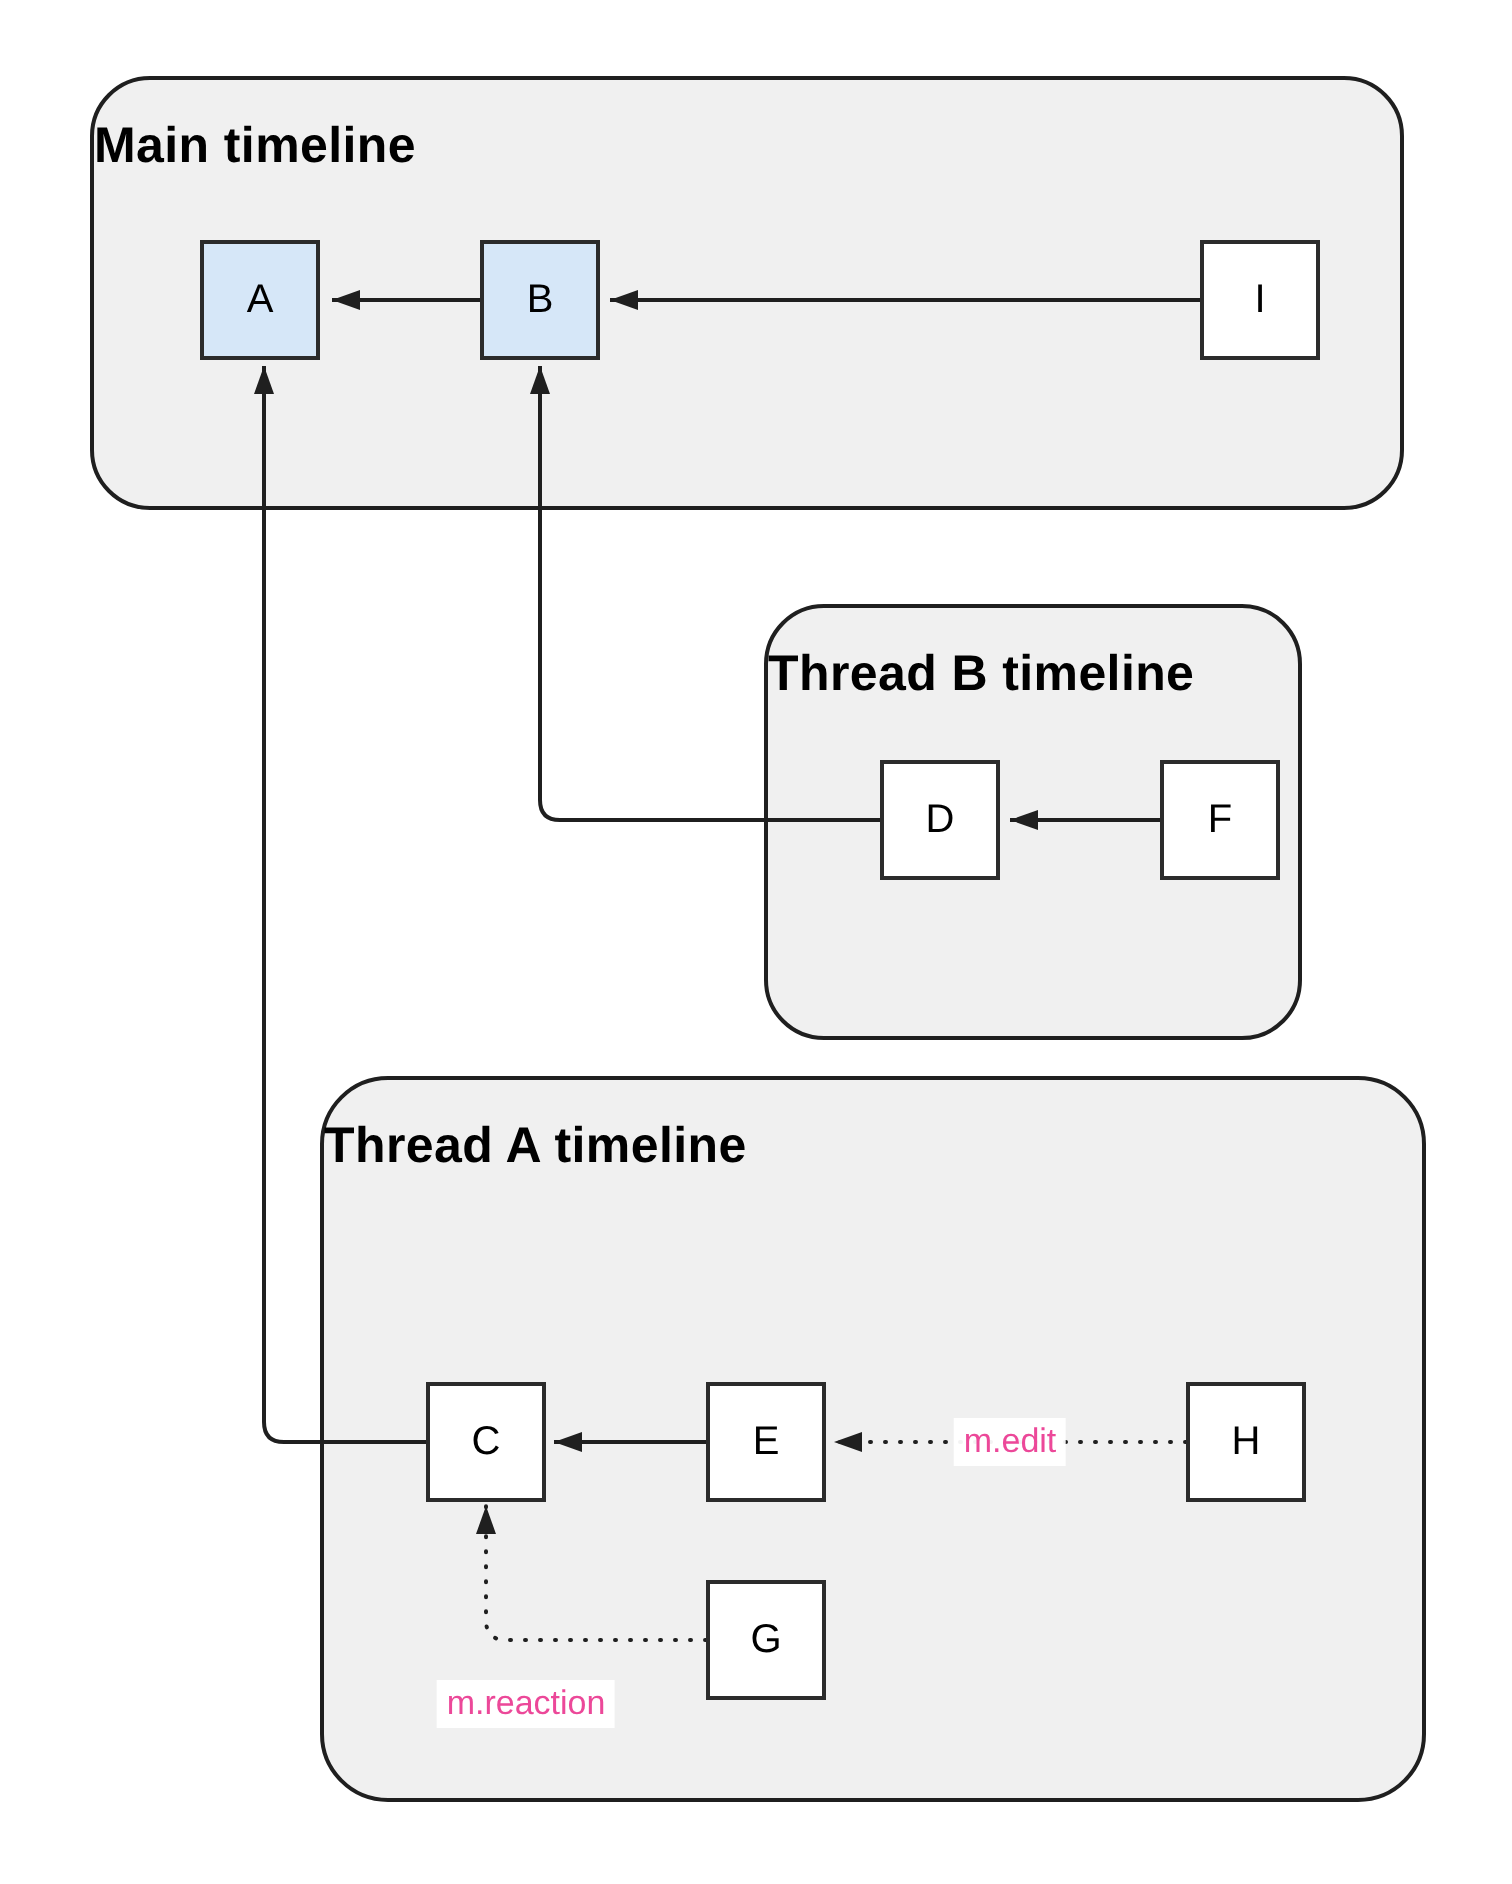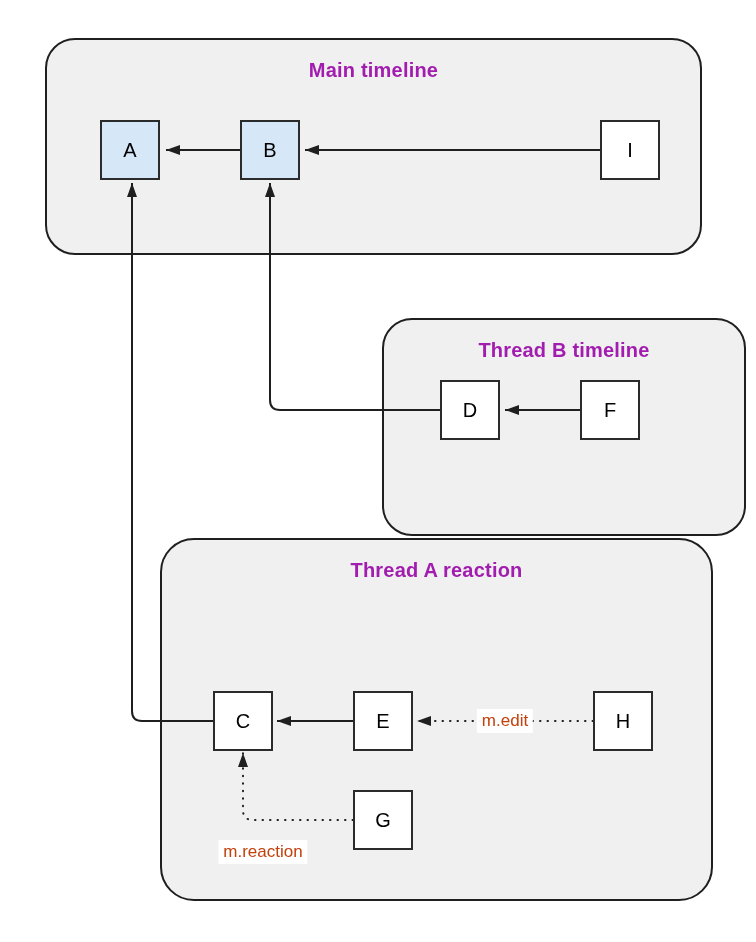--- a/index.html
+++ b/index.html
@@ -16,25 +16,24 @@
     overflow: hidden;
   }
   .container-box {
     position: absolute;
     box-sizing: border-box;
     background: var(--container-fill, #f0f0f0);
     border: 2px solid var(--stroke, #1f1f1f);
   }
   .container-title {
     width: 100%;
-    text-align: center;
     padding-top: 19px;
-    font-size: 20px;
+    font-size: 25px;
     font-weight: 700;
-    color: #a21caf;
+    color: #000000;
     letter-spacing: 0.2px;
   }
   .edges-layer {
     position: absolute;
     left: 0;
     top: 0;
     pointer-events: none;
   }
   .edge {
     fill: none;
@@ -63,39 +62,39 @@
   }
   .node.highlight {
     background: var(--accent-node-fill, #d6e7f8);
   }
   .edge-label {
     position: absolute;
     transform: translate(-50%, -50%);
     background: rgba(255,255,255,0.95);
     padding: 2px 5px;
     font-size: 17px;
-    color: #c2410c;
+    color: #ec4899;
     white-space: nowrap;
   }
 </style>
 </head>
 <body>
 
 <div class="canvas">
 
   <div class="container-box" style="left:45px; top:38px; width:657px; height:217px; border-radius:30px;">
     <div class="container-title">Main timeline</div>
   </div>
 
-  <div class="container-box" style="left:382px; top:318px; width:364px; height:218px; border-radius:30px;">
+  <div class="container-box" style="left:382px; top:302px; width:269px; height:218px; border-radius:30px;">
     <div class="container-title">Thread B timeline</div>
   </div>
 
   <div class="container-box" style="left:160px; top:538px; width:553px; height:363px; border-radius:34px;">
-    <div class="container-title">Thread A reaction</div>
+    <div class="container-title">Thread A timeline</div>
   </div>
 
   <svg class="edges-layer" width="756" height="942" viewBox="0 0 756 942">
     <defs>
       <marker id="arrow" markerUnits="userSpaceOnUse" markerWidth="16" markerHeight="12" refX="14.5" refY="5.5" orient="auto">
         <path class="arrow-head" d="M0.5,0.5 L14.5,5.5 L0.5,10.5 Z"></path>
       </marker>
     </defs>
     <path class="edge" d="M240 150 L166 150" marker-end="url(#arrow)"></path>
     <path class="edge" d="M600 150 L305 150" marker-end="url(#arrow)"></path>

